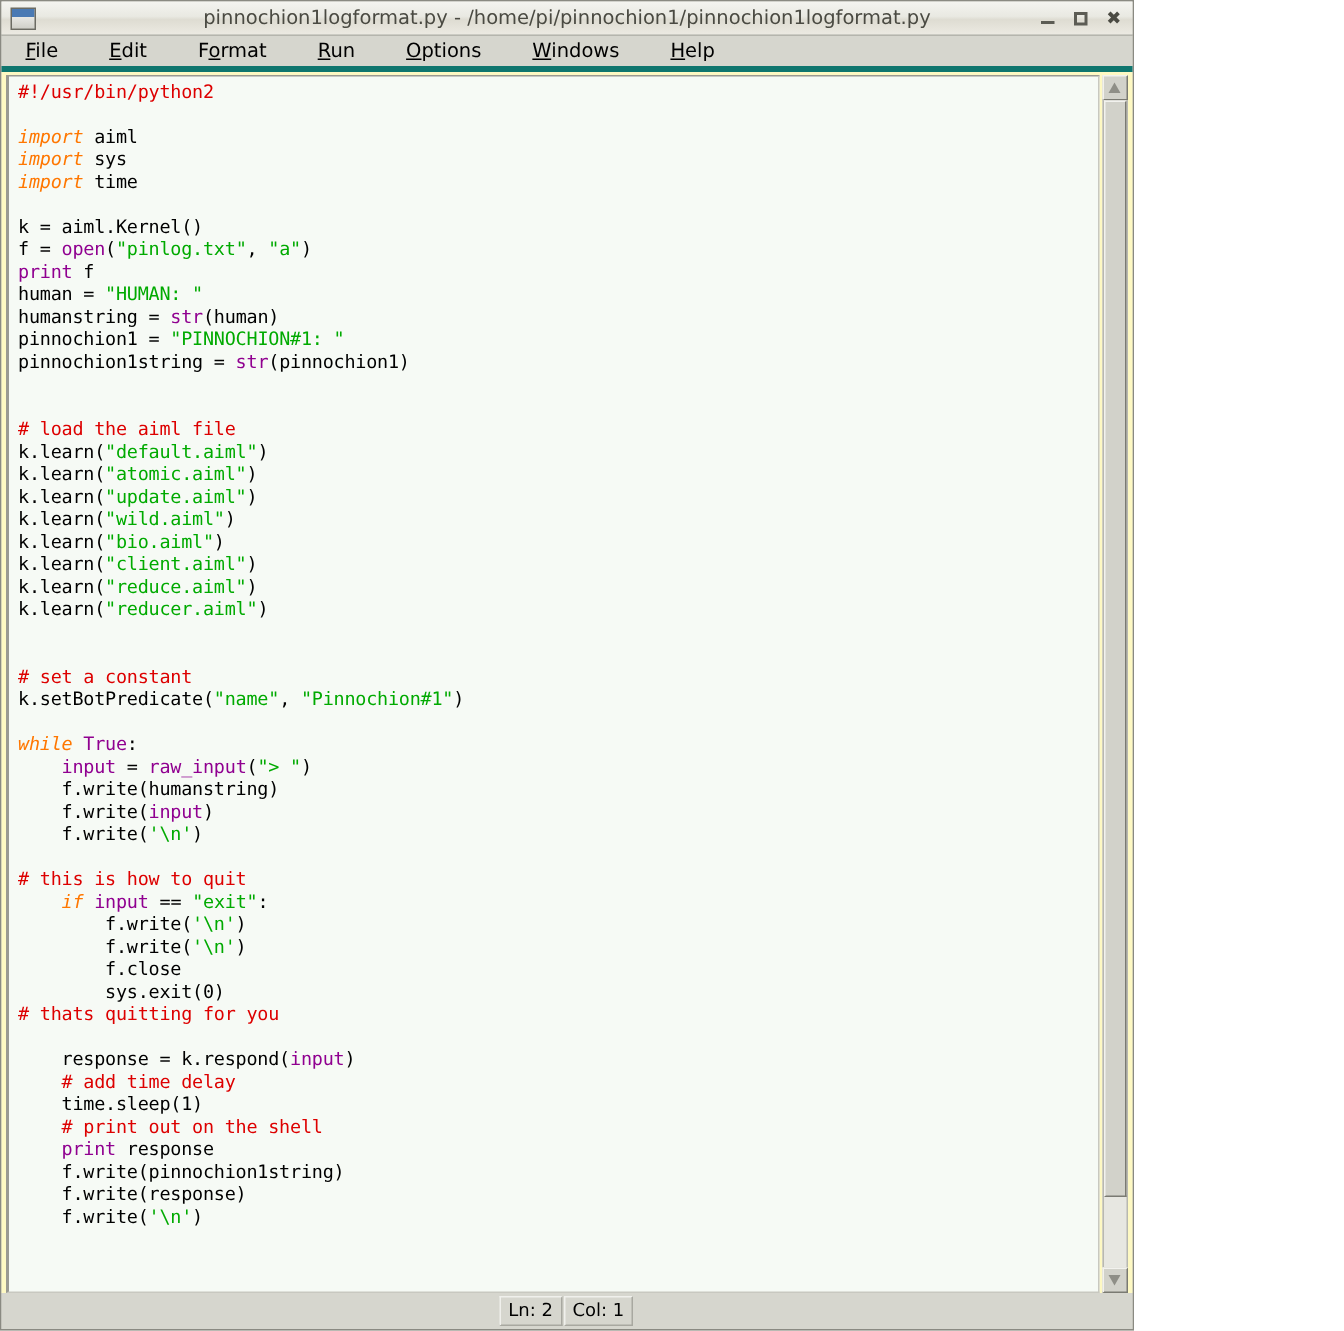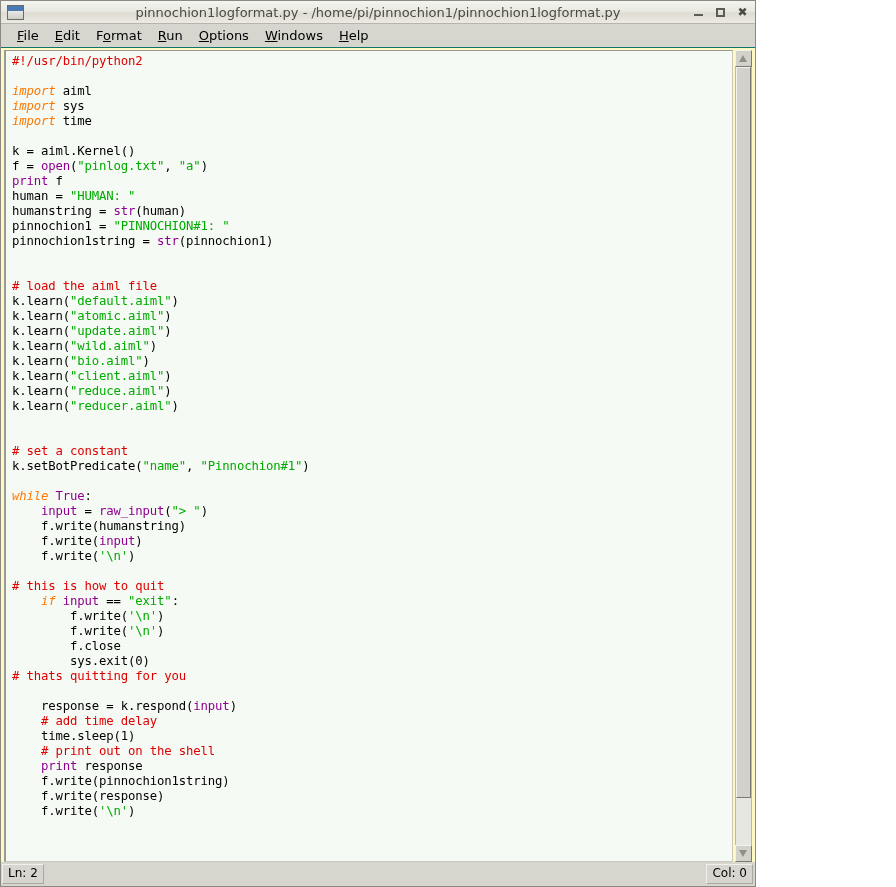--- a/index.html
+++ b/index.html
@@ -95,21 +95,22 @@
 
   
   #menubar {
     height: 24px;
     flex: 0 0 24px;
     background: #d6d6ce;
     display: flex;
     align-items: center;
     padding-left: 8px;
     box-sizing: border-box;
-    border-bottom: 1px solid #0f766e;
+    border-bottom: 4px solid #0f766e;
+    gap: 18px;
   }
   .menu-item {
     font-family: "DejaVu Sans", sans-serif;
     font-size: 13px;
     color: #000000;
     padding: 2px 8px 2px 8px;
     cursor: default;
     white-space: nowrap;
   }
   .menu-item u { text-decoration: underline; }
@@ -215,21 +216,21 @@
     cursor: default;
   }
 
   
   #statusbar {
     flex: 0 0 24px;
     height: 24px;
     background: #d6d6ce;
     display: flex;
     align-items: center;
-    justify-content: space-between;
+    justify-content: center;
     padding-right: 2px;
     box-sizing: border-box;
   }
   .status-cell {
     font-family: "DejaVu Sans", sans-serif;
     font-size: 12px;
     color: #000000;
     padding: 1px 5px 2px 5px;
     margin-left: 1px;
     background: #d6d6ce;
@@ -273,16 +274,16 @@
       <div class="sb-arrow sb-up"></div>
       <div id="vscroll-track">
         <div id="vscroll-thumb"></div>
       </div>
       <div class="sb-arrow sb-down"></div>
     </div>
   </div>
 
   <div id="statusbar">
     <div class="status-cell">Ln: 2</div>
-    <div class="status-cell">Col: 0</div>
+    <div class="status-cell">Col: 1</div>
   </div>
 
 </div>
 
 </body></html>

